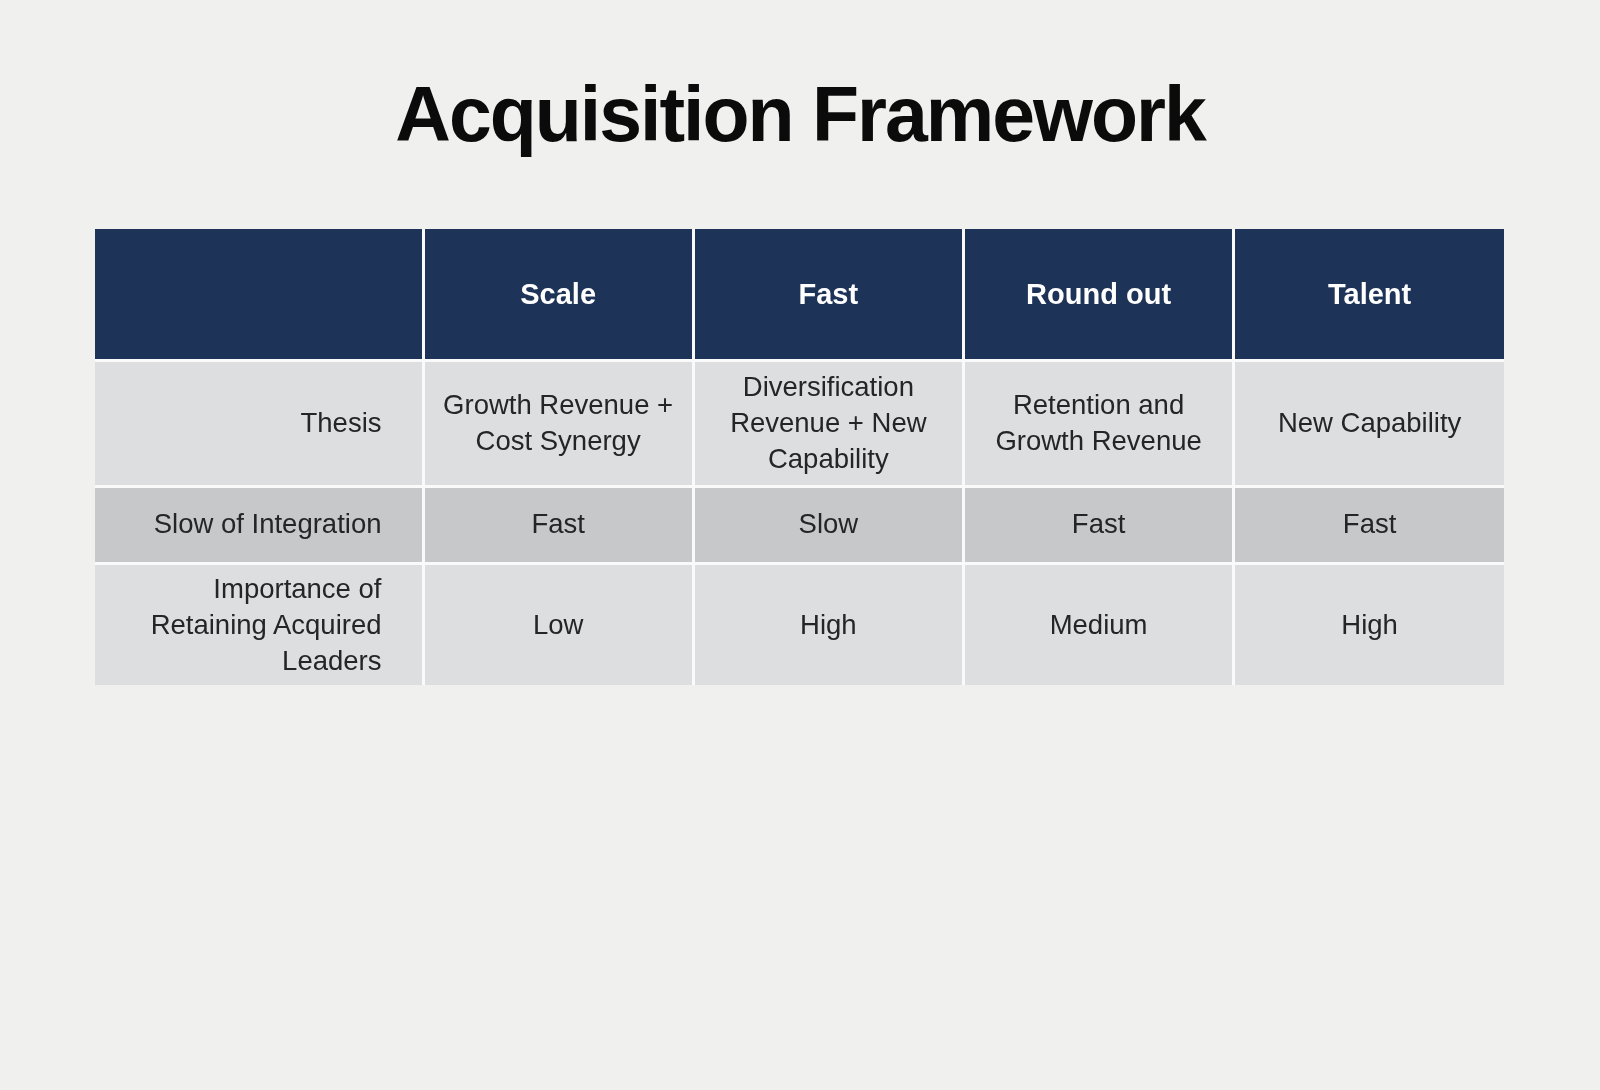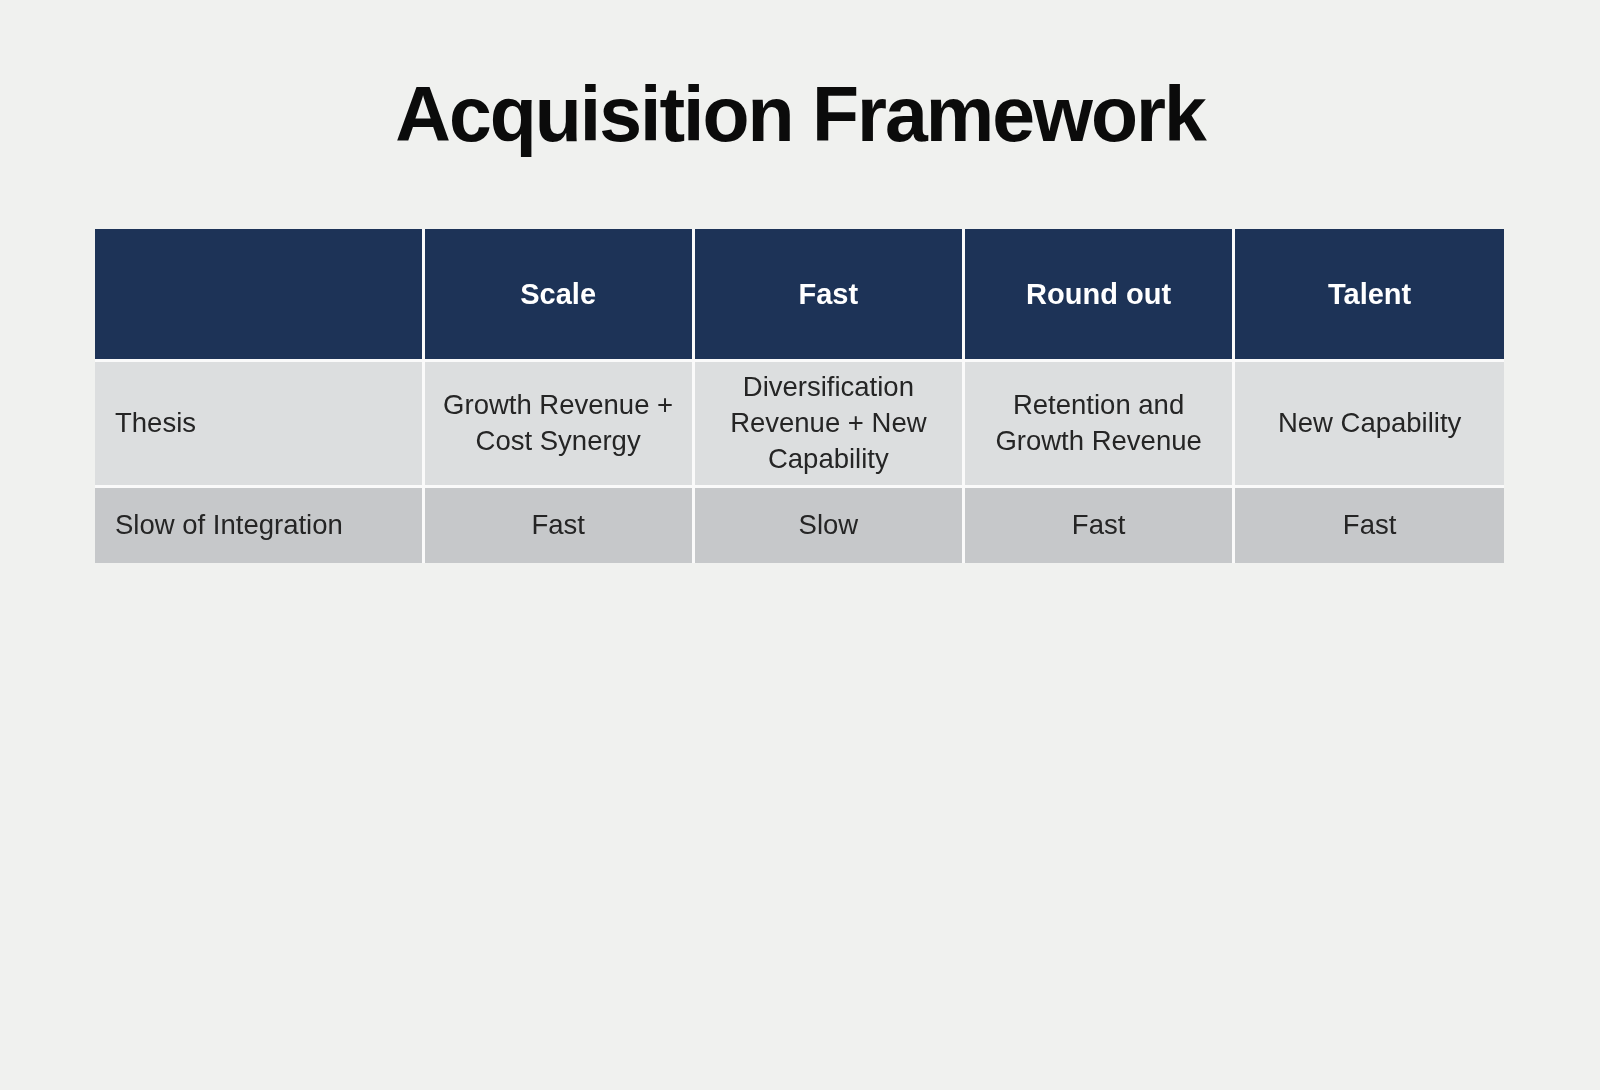--- a/index.html
+++ b/index.html
@@ -72,21 +72,21 @@
     height: 131px;
     padding: 4px 10px;
   }
   table.framework tbody td {
     color: var(--cell-text);
     font-size: 27.5px;
     font-weight: 300;
     padding: 6px 18px;
   }
   table.framework tbody td.rowlabel {
-    text-align: left;
+    text-align: right;
     padding: 6px 40px 6px 20px;
   }
   table.framework tbody tr:nth-child(odd)  td { background: var(--row-light); }
   table.framework tbody tr:nth-child(even) td { background: var(--row-dark); }
 
   table.framework tbody tr:nth-child(1) td { height: 126px; }
   table.framework tbody tr:nth-child(2) td { height: 77px;  }
   table.framework tbody tr:nth-child(3) td { height: 90px;  }
   table.framework tbody tr:nth-child(4) td { height: 76px;  }
   table.framework tbody tr:nth-child(5) td { height: 89px;  }
@@ -125,17 +125,24 @@
             <td>Retention and Growth Revenue</td>
             <td>New Capability</td>
           </tr>
           <tr>
             <td class="rowlabel">Slow of Integration</td>
             <td>Fast</td>
             <td>Slow</td>
             <td>Fast</td>
             <td>Fast</td>
           </tr>
+          <tr>
+            <td class="rowlabel">Importance of Retaining Acquired Leaders</td>
+            <td>Low</td>
+            <td>High</td>
+            <td>Medium</td>
+            <td>High</td>
+          </tr>
         </tbody>
     </table>
   </div>
 
 </div>
 
 </body></html>

